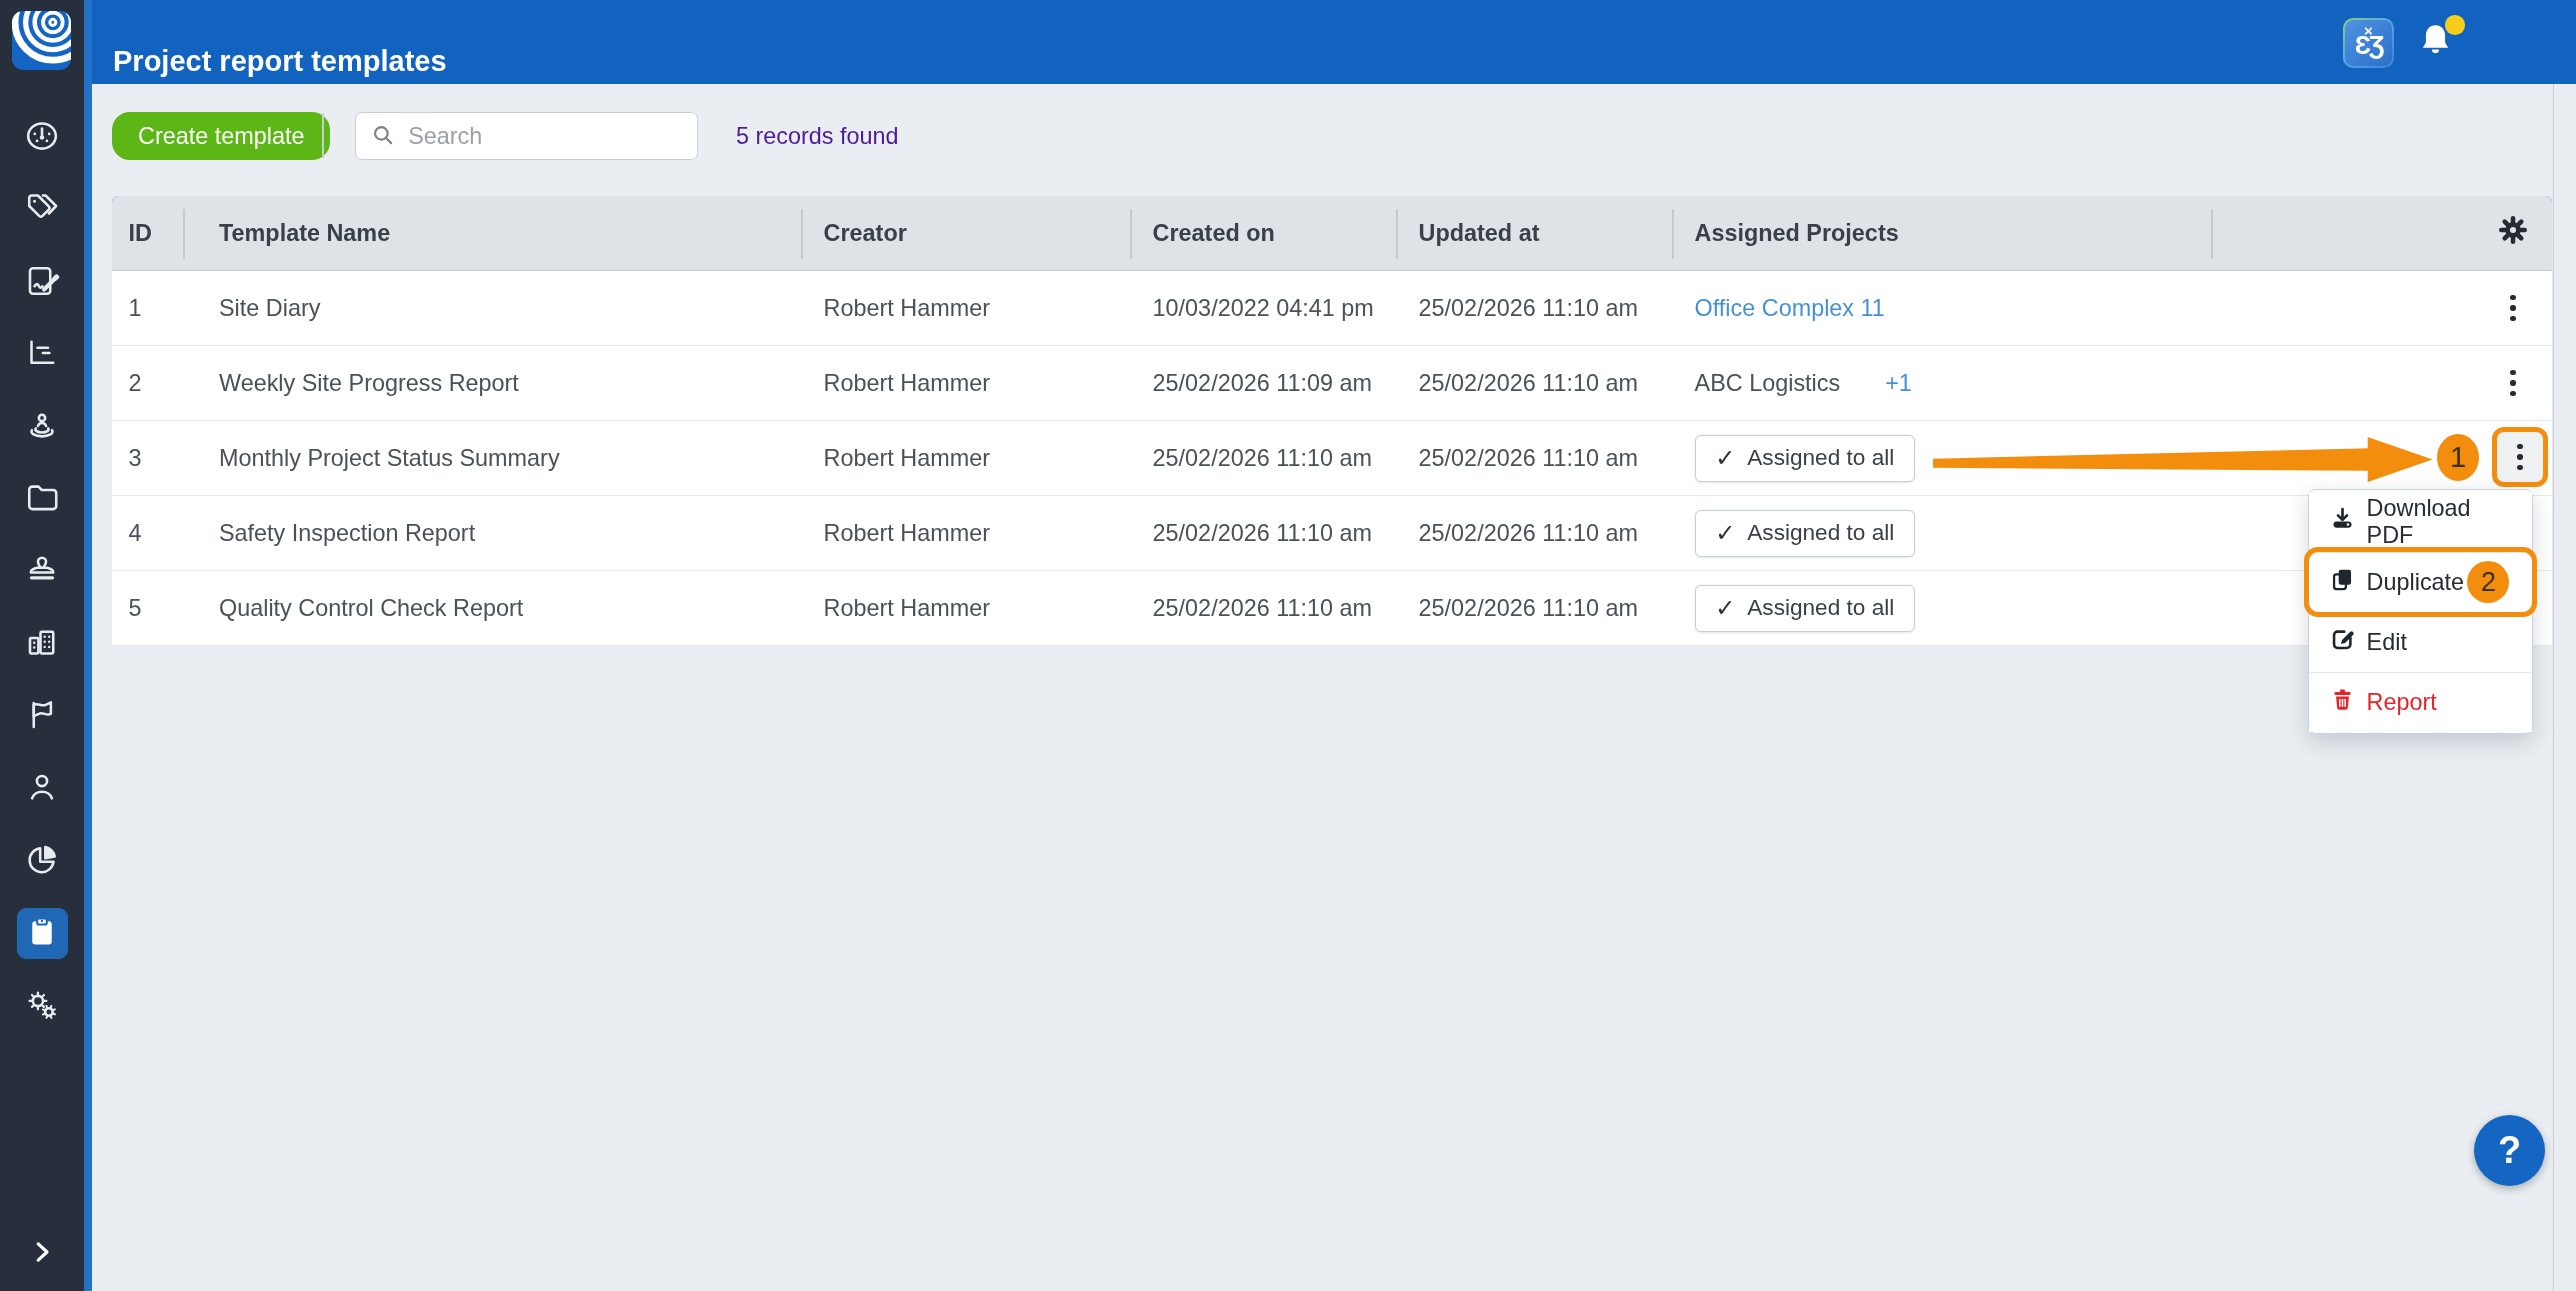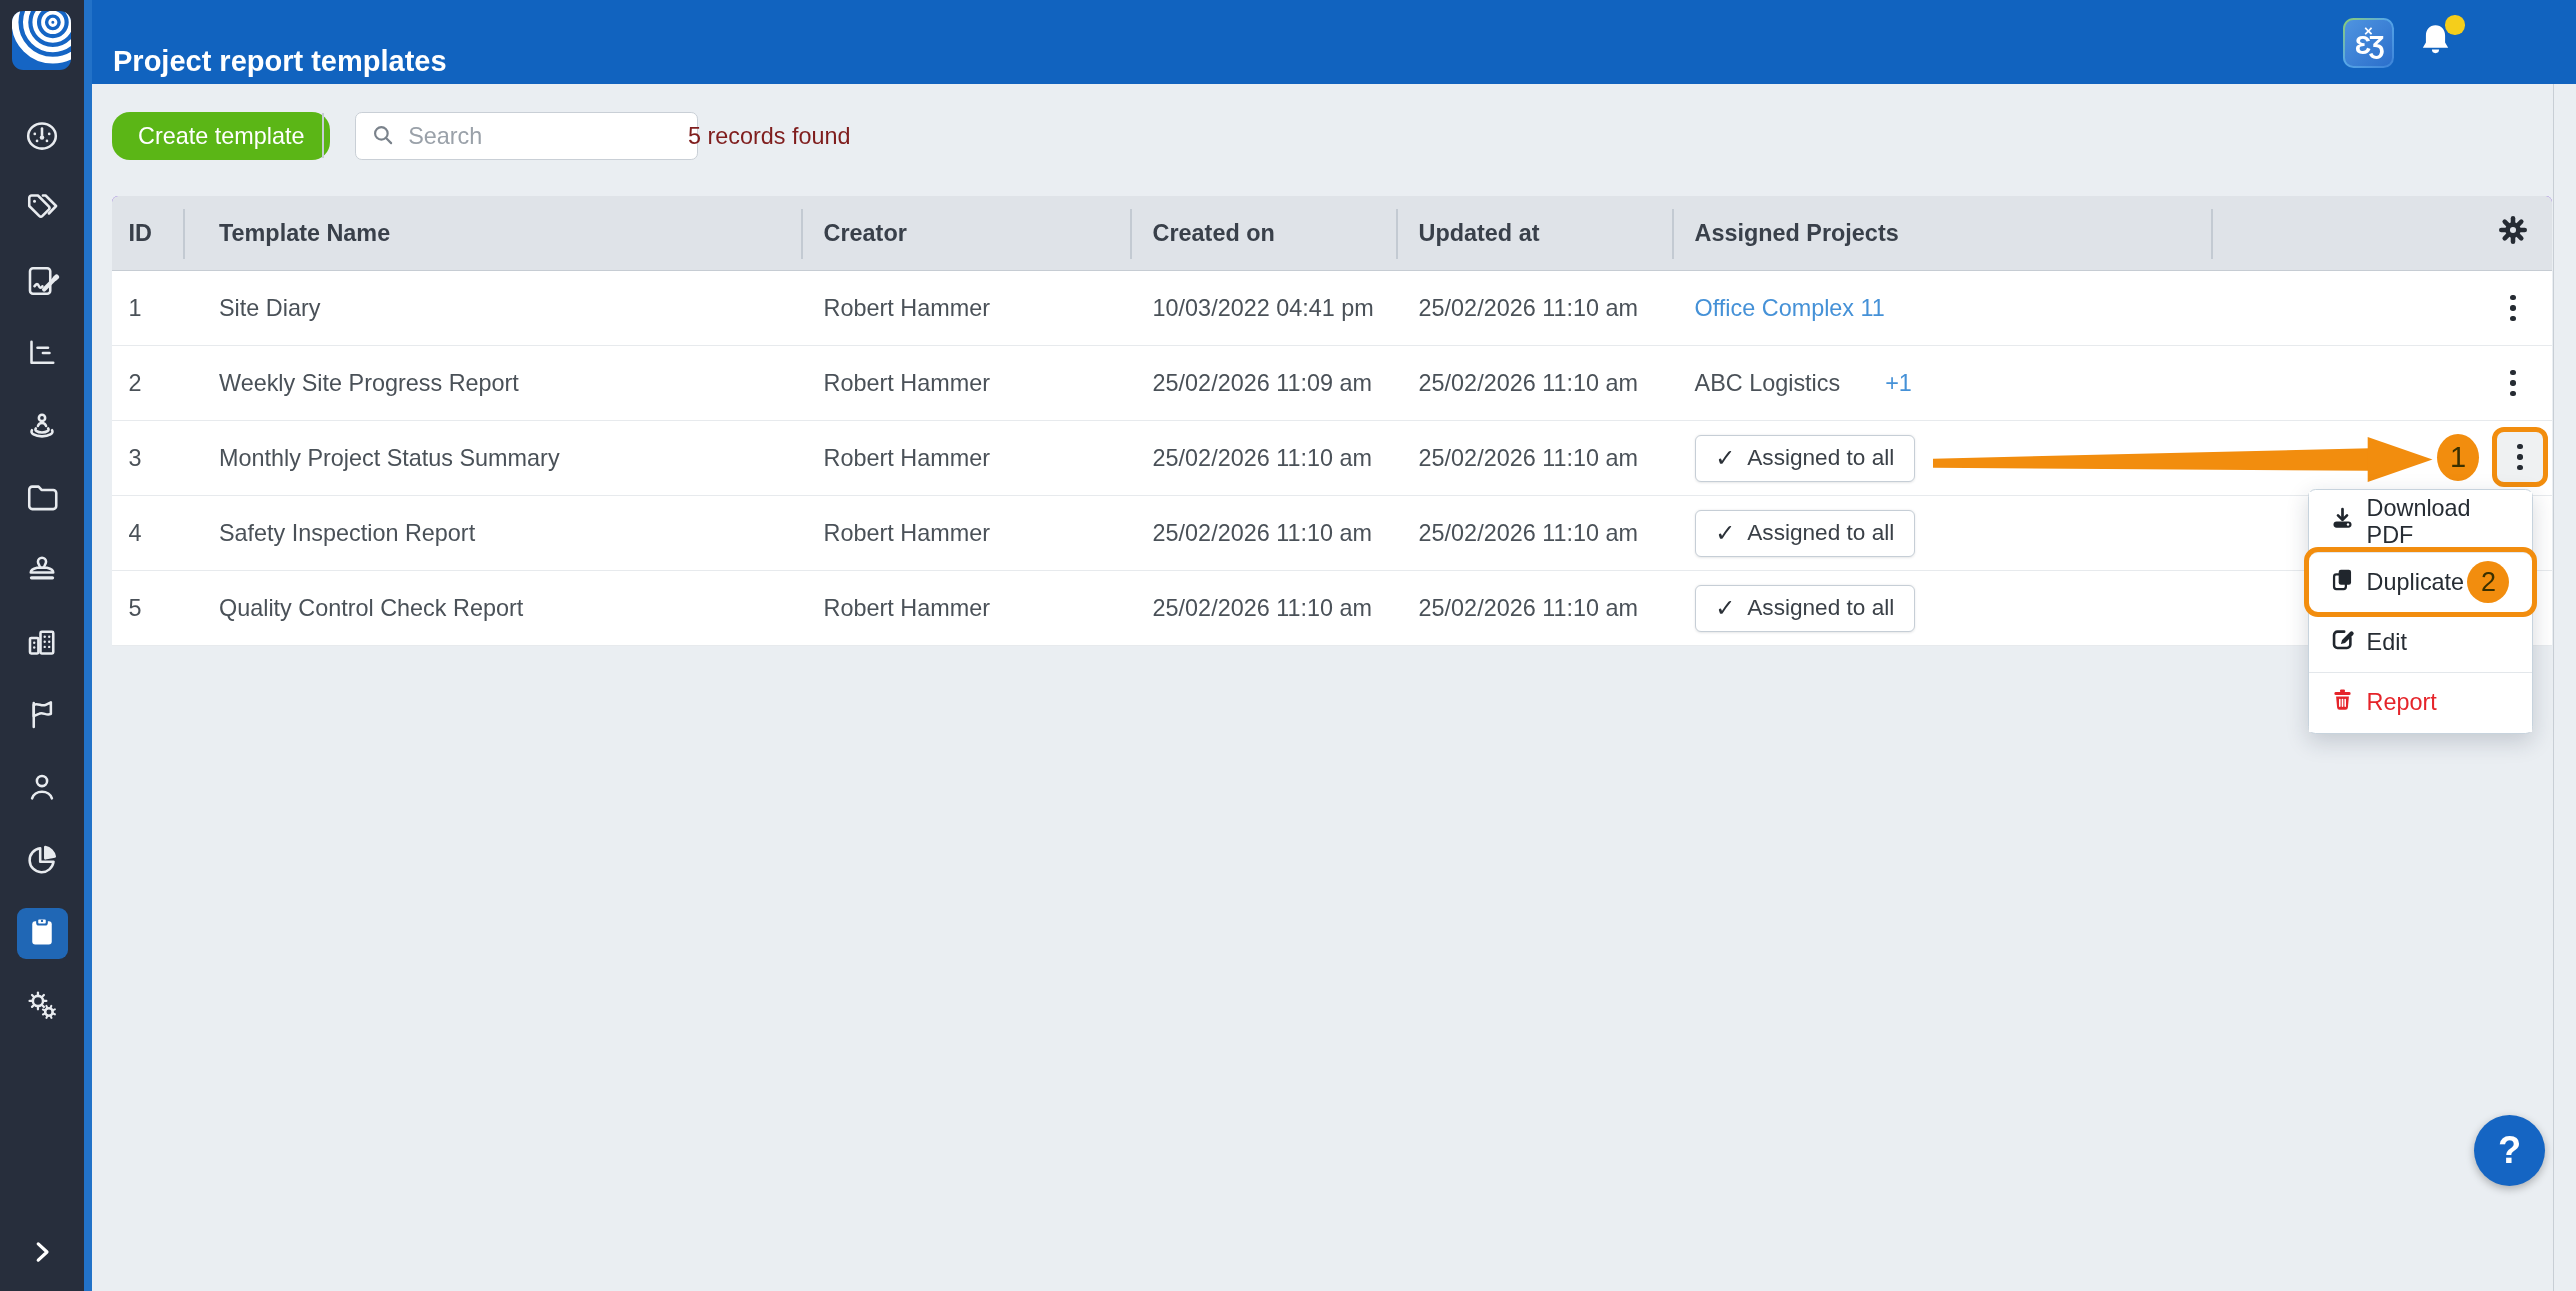--- a/index.html
+++ b/index.html
@@ -25,21 +25,21 @@
   .bell{position:absolute;left:2416px;top:21px;width:39px;height:39px;}
   .bell-dot{position:absolute;left:2445px;top:15px;width:19.6px;height:19.6px;border-radius:50%;background:#F5CE1B;}
 
   
   .create-btn{position:absolute;left:112px;top:112px;height:48px;padding:0 26px;background:#5BB616;border:none;border-radius:18px;color:#fff;font-size:23.4px;line-height:48px;}
   .toolbar-divider{position:absolute;left:322px;top:113px;width:1.5px;height:45px;background:#C7CDD4;}
   .search-box{position:absolute;left:355px;top:112px;width:343px;height:48px;background:#fff;border:1.5px solid #C9CFD6;border-radius:6.8px;display:flex;align-items:center;padding:0 13.6px;}
   .search-box svg{width:26px;height:26px;margin-right:10.6px;flex:none;}
   .search-box input{border:none;outline:none;flex:1;font-size:23.4px;color:#444A51;background:transparent;min-width:0;}
   .search-box input::placeholder{color:#9AA1A9;}
-  .records-found{position:absolute;left:688px;top:112px;line-height:48px;font-size:23.4px;color:#7f1d1d;}
+  .records-found{position:absolute;left:736px;top:112px;line-height:48px;font-size:23.4px;color:#4c1d95;}
 
   
   .table-card{position:absolute;left:112px;top:196px;width:2440px;background:#6d28d9;border-radius:6px 6px 0 0;}
   .trow{display:grid;grid-template-columns:71px 618px 329px 266px 276px 539px 1fr;align-items:center;}
   .thead{height:75px;background:#DFE3E8;border-radius:6px 6px 0 0;border-bottom:1.5px solid #C6CCD3;}
   .th{font-size:23.4px;font-weight:bold;color:#39404A;padding-left:22.6px;position:relative;height:100%;display:flex;align-items:center;}
   .th:first-child{padding-left:16.6px;}
   .th:nth-child(2){padding-left:36px;}
   .th:not(:first-child)::before{content:"";position:absolute;left:0;top:13px;height:50px;width:1.5px;background:#C3CAD2;}
   .th.actions{justify-content:flex-end;padding-right:22.6px;}

